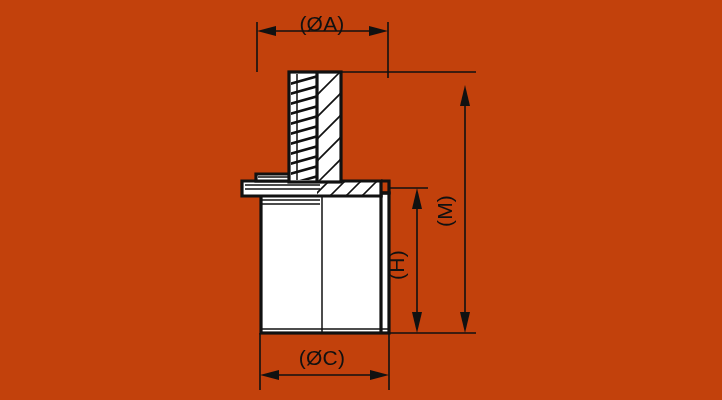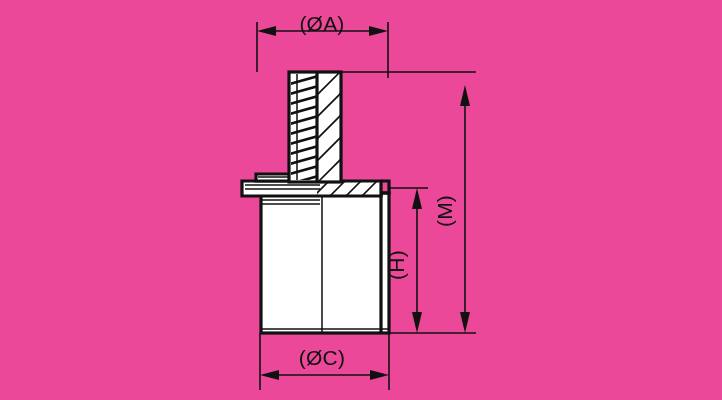--- a/index.html
+++ b/index.html
@@ -10,21 +10,21 @@
   body {
     width: 722px;
     height: 400px;
     font-family: "Liberation Sans", sans-serif;
     overflow: hidden;
   }
   #drawing-root {
     position: relative;
     width: 722px;
     height: 400px;
-    background: #ec4899;
+    background: #c2410c;
   }
   svg#technical-drawing {
     display: block;
     width: 722px;
     height: 400px;
   }
   .dim-label {
     font-family: "Liberation Sans", sans-serif;
     font-size: 21px;
     fill: #111111;

